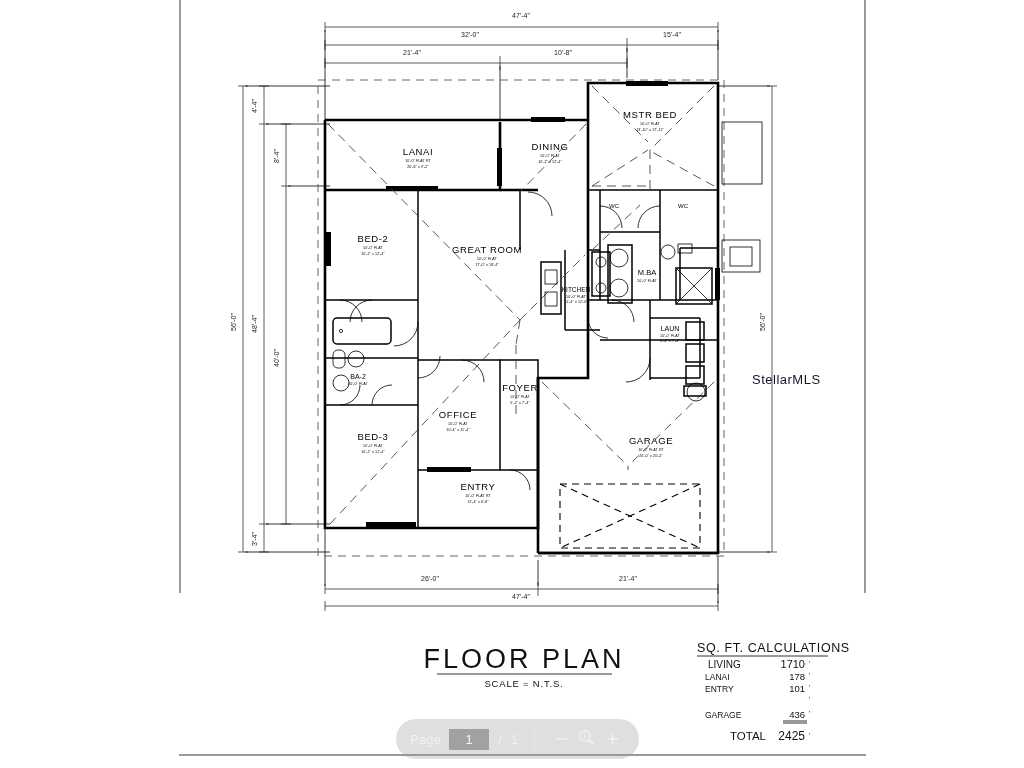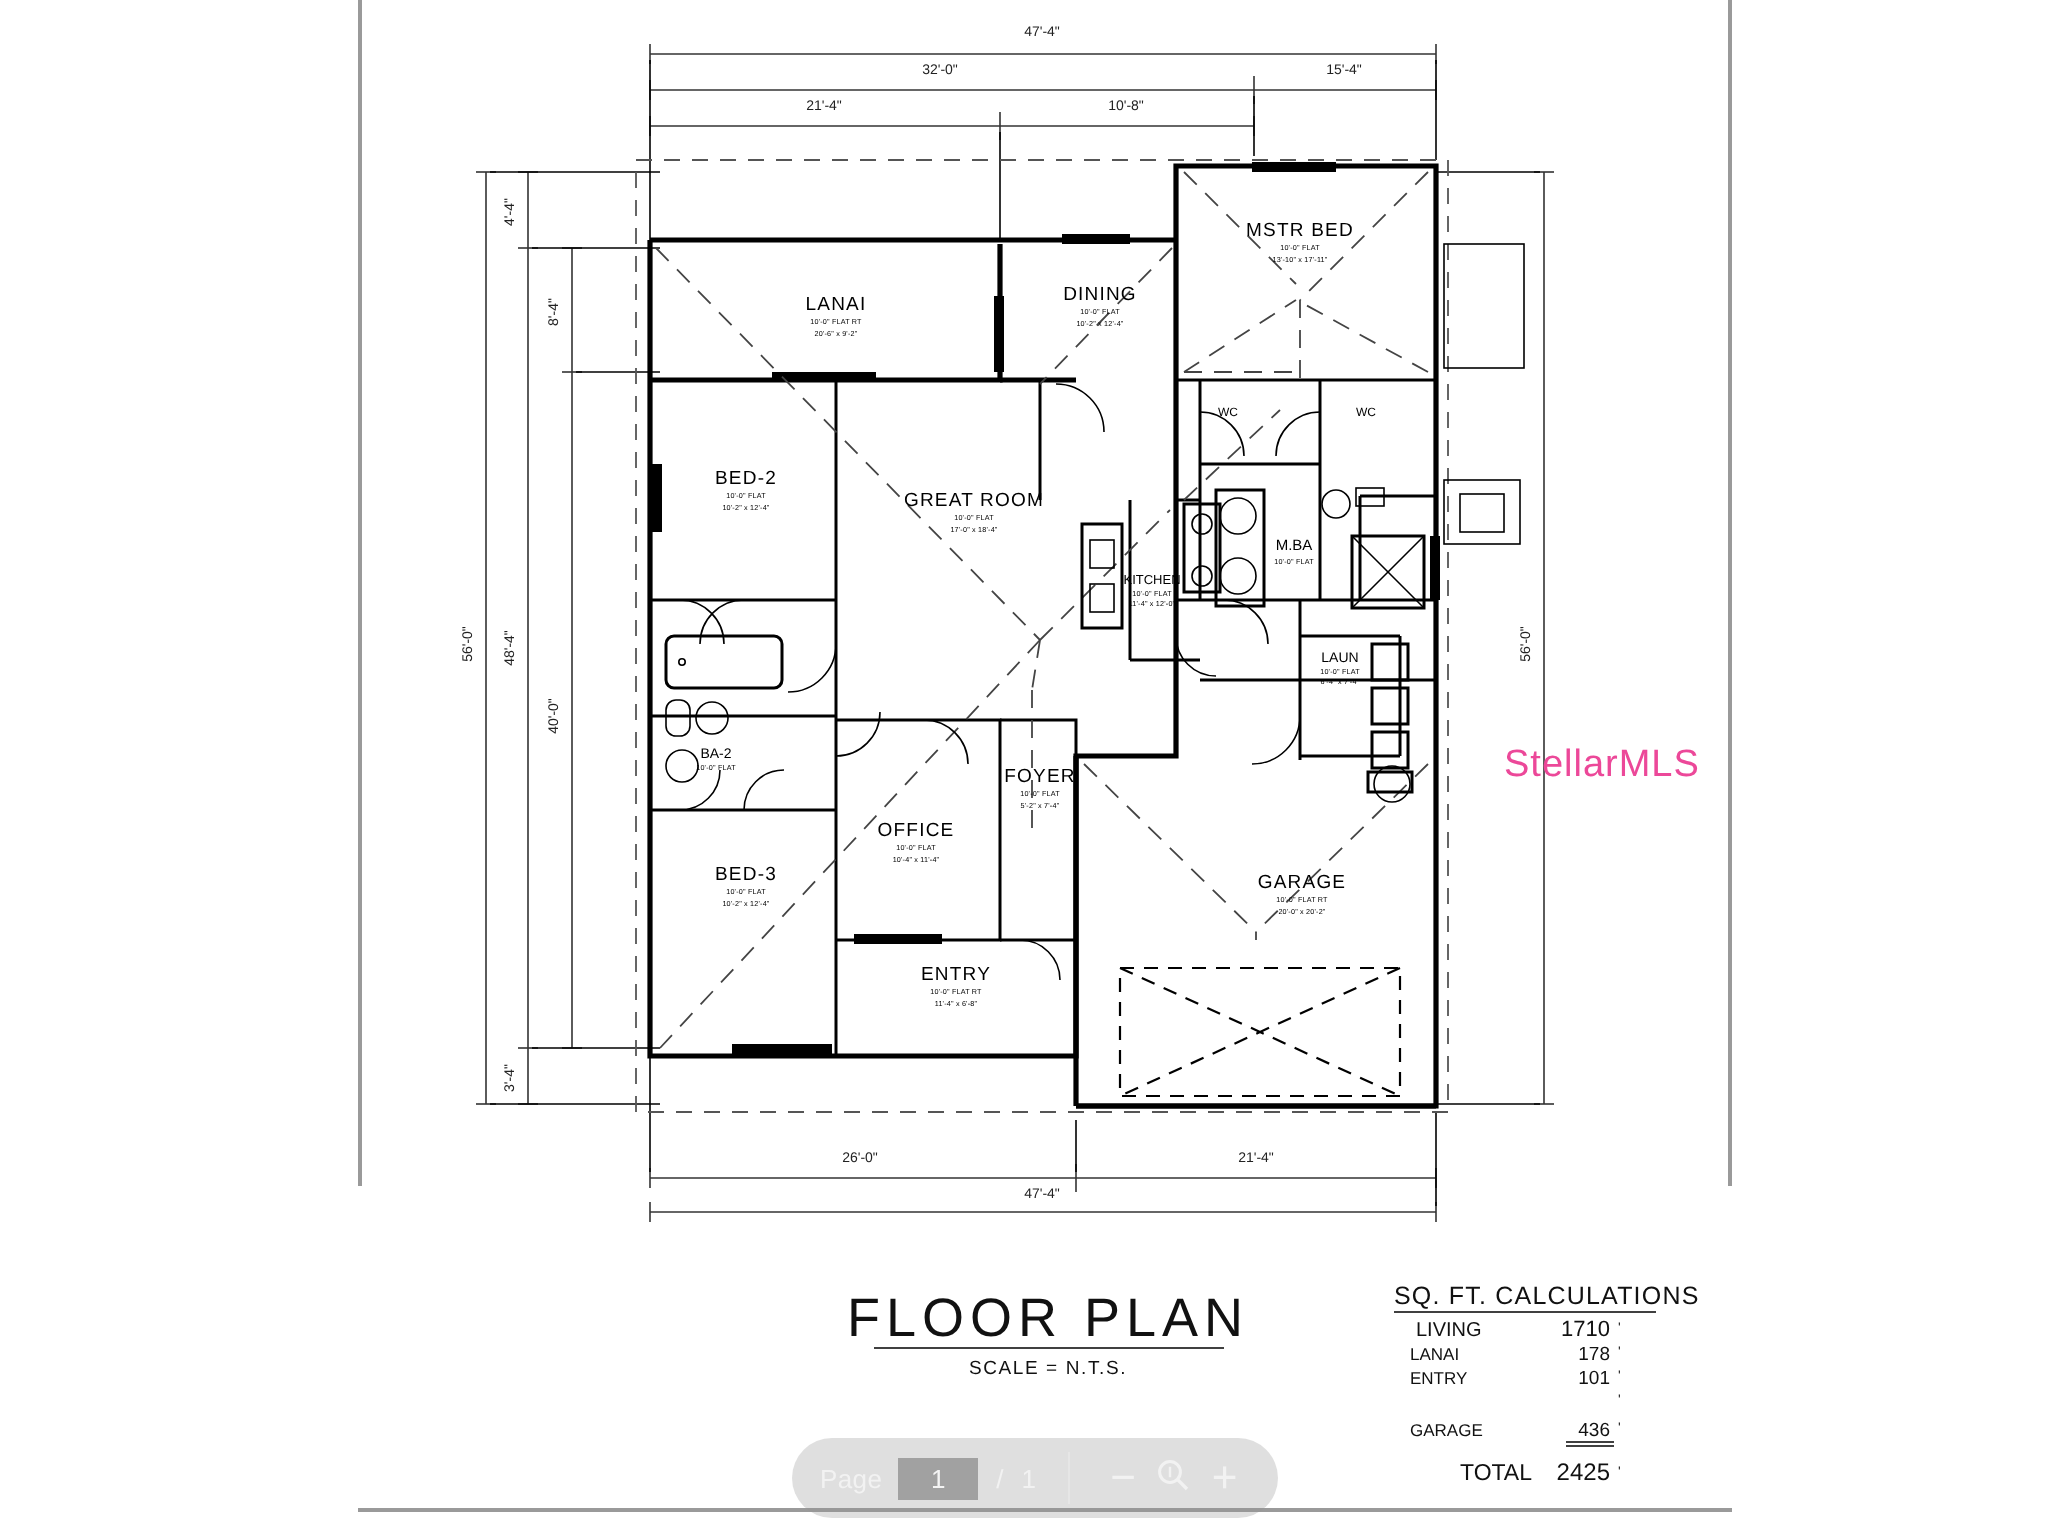--- a/index.html
+++ b/index.html
@@ -87,23 +87,23 @@
     text-align: center;
     cursor: pointer;
     line-height: 1;
   }
   #page-controls .zbtn.minus { font-size: 22px; }
   #page-controls .zbtn.plus  { font-size: 22px; }
 
   .wm {
     position: absolute;
     left: 752px; top: 372px;
-    font-size: 19px;
+    font-size: 13px;
     letter-spacing: 0.5px;
-    color: #ec4899;
+    color: #0f172a;
     font-family: "Liberation Sans", sans-serif;
     pointer-events: none;
   }
 </style>
 </head>
 <body>
 
 <div id="viewer">
 
   <div class="page-border-left"></div>

